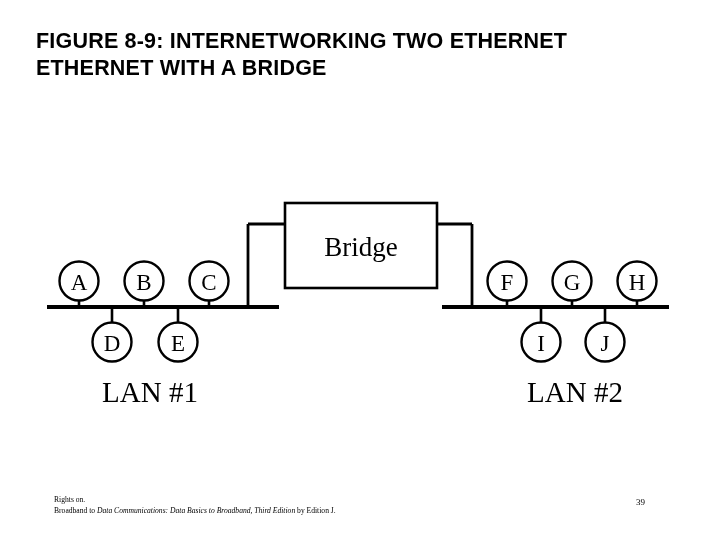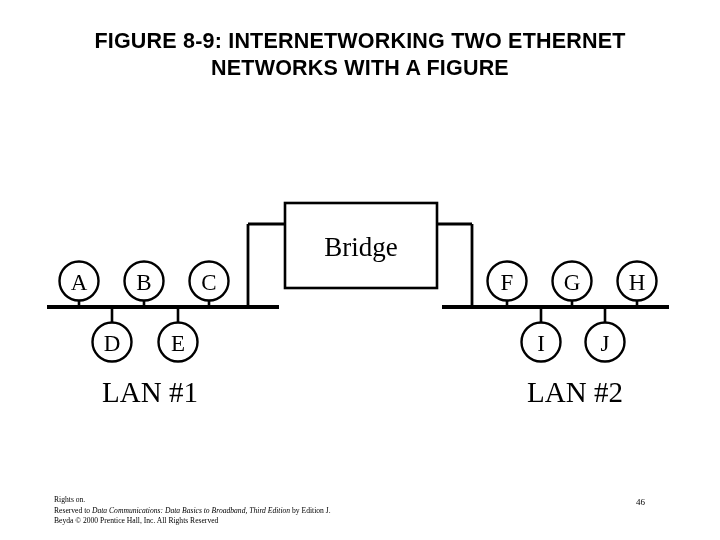--- a/index.html
+++ b/index.html
@@ -16,21 +16,21 @@
     font-family: "Liberation Sans", sans-serif;
     color: #000000;
   }
 
   
   #slide-title {
     position: absolute;
     left: 36px;
     top: 28px;
     width: 648px;
-    text-align: center;
+    text-align: left;
     font-family: "Liberation Sans", sans-serif;
     font-weight: bold;
     font-size: 21.5px;
     line-height: 27px;
     letter-spacing: 0.2px;
     color: #000000;
   }
 
   
   #diagram-canvas {
@@ -105,21 +105,21 @@
     font-family: "Liberation Serif", serif;
     font-size: 9px;
     color: #000000;
   }
 </style>
 </head>
 <body>
 
 <div id="slide-title">
   <div>FIGURE 8-9: INTERNETWORKING TWO ETHERNET</div>
-  <div>NETWORKS WITH A FIGURE</div>
+  <div>ETHERNET WITH A BRIDGE</div>
 </div>
 
 <div id="diagram-canvas">
   <svg id="diagram-svg" width="720" height="540" viewBox="0 0 720 540">
     <g id="diagram-shapes">
         <g>
           <line x1="47" y1="307" x2="279" y2="307" class="bus-line" stroke-linecap="butt"></line>
           <line x1="248" y1="307" x2="248" y2="224" class="bridge-link" stroke-linecap="butt"></line>
           <line x1="248" y1="224" x2="285" y2="224" class="bridge-link" stroke-linecap="butt"></line>
           <line x1="79" y1="300.5" x2="79" y2="307" class="drop-line" stroke-linecap="butt"></line>
@@ -163,17 +163,16 @@
         <g>
           <rect x="285" y="203" width="152" height="85" class="bridge-box"></rect>
           <text x="361" y="246.5" class="bridge-label">Bridge</text>
         </g>
       </g>
   </svg>
 </div>
 
 <div id="footer-credit">
   <div>Rights on.</div>
-  <div><span>Reserved to </span><span class="cite-italic">Data Communications: Data Basics to Broadband, Third Edition</span><span> by Edition J.</span></div>
-  <div>Beyda © 2000 Prentice Hall, Inc. All Rights Reserved</div>
+  <div><span>Broadband to </span><span class="cite-italic">Data Communications: Data Basics to Broadband, Third Edition</span><span> by Edition J.</span></div>
 </div>
 
-<div id="page-number">46</div>
+<div id="page-number">39</div>
 
 </body></html>

